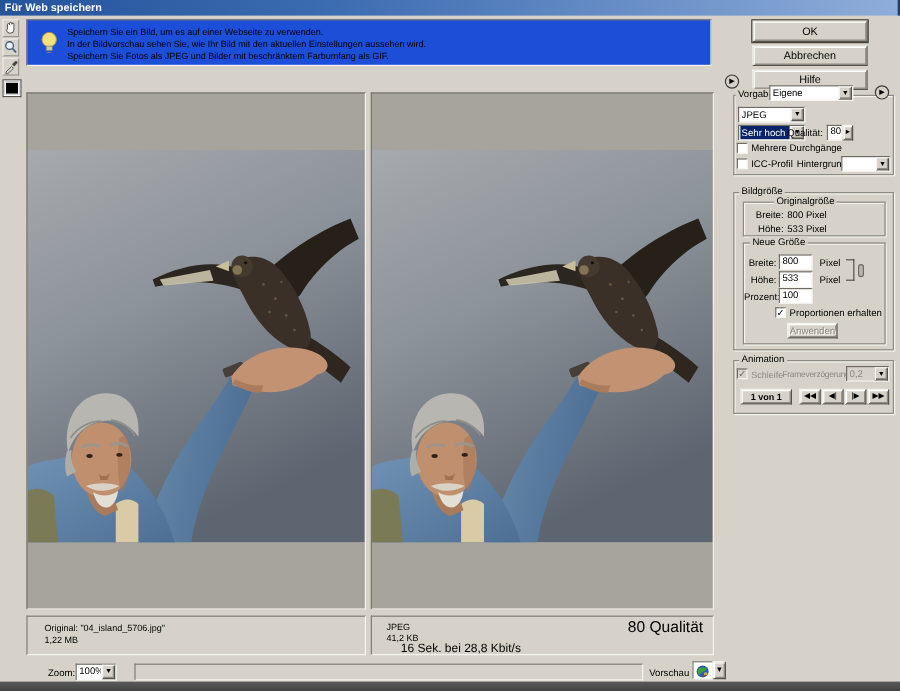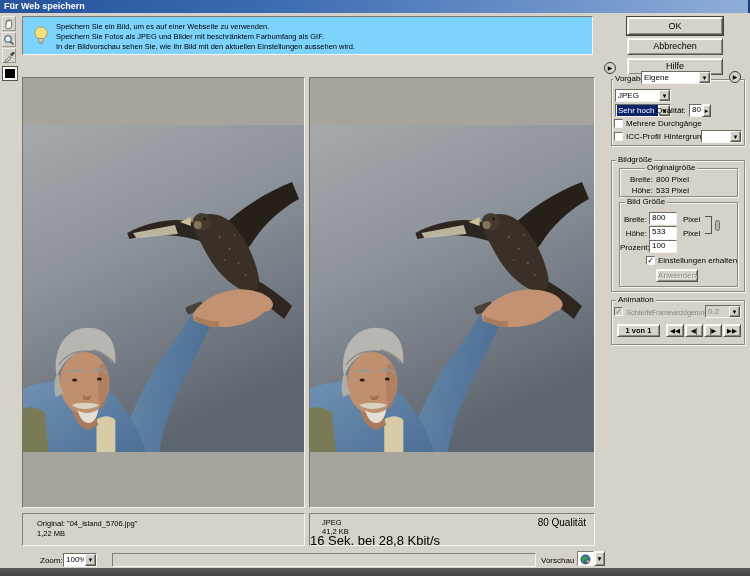--- a/index.html
+++ b/index.html
@@ -145,30 +145,30 @@
   <div class="toolbtn" style="left:2px;top:48px;">
     <svg width="12" height="13" viewBox="0 0 12 13">
       <path d="M2 11 L6.6 6.4 l1.6 1.6 L3.6 12.4 L2 12.6 Z" fill="#cfd4d9" stroke="#4a473f" stroke-width="0.7"></path>
       <path d="M7 4.6 L9.6 2 a1.3 1.3 0 0 1 1.8 1.8 L8.8 6.4 Z" fill="#4a473f"></path>
     </svg>
   </div>
   <div class="swatchOuter" style="left:2px;top:66px;width:16px;height:15px;">
     <div class="swatchInner" style="background:#000;"></div>
   </div>
 
-  <div class="abs sunken" style="left:22px;top:16px;width:571px;height:39px;background:#7dd3fc;">
+  <div class="abs sunken" style="left:22px;top:16px;width:571px;height:39px;background:#1d4ed8;">
     <svg class="abs" style="left:10px;top:8px;" width="16" height="22" viewBox="0 0 16 22">
       <circle cx="8" cy="8" r="6" fill="#f4e07c" stroke="#b09a3e" stroke-width="0.8"></circle>
       <rect x="5.5" y="13.4" width="5" height="3.6" fill="#cdc6ad" stroke="#8a8468" stroke-width="0.6"></rect>
       <line x1="6" y1="18.6" x2="10" y2="18.6" stroke="#8a8468" stroke-width="0.8"></line>
     </svg>
     <div class="abs infotext" style="left:33px;top:5px;">
       <div>Speichern Sie ein Bild, um es auf einer Webseite zu verwenden.</div>
+      <div>In der Bildvorschau sehen Sie, wie Ihr Bild mit den aktuellen Einstellungen aussehen wird.</div>
       <div>Speichern Sie Fotos als JPEG und Bilder mit beschränktem Farbumfang als GIF.</div>
-      <div>In der Bildvorschau sehen Sie, wie Ihr Bild mit den aktuellen Einstellungen aussehen wird.</div>
     </div>
   </div>
 
   <div class="btn default" style="left:627px;top:17px;width:96px;height:18px;line-height:16px;">OK</div>
   <div class="btn" style="left:627px;top:38px;width:96px;height:17px;line-height:15px;">Abbrechen</div>
   <div class="btn" style="left:627px;top:58px;width:96px;height:17px;line-height:15px;">Hilfe</div>
 
   <div class="circle-btn" style="left:604px;top:62px;">
     <span>▶</span>
   </div>
@@ -208,35 +208,35 @@
   <div class="group-label" style="left:616px;top:155px;">Bildgröße</div>
 
   <div class="group" style="left:619px;top:168px;width:119px;height:29px;"></div>
   <div class="group-label" style="left:625px;top:163px;margin-left:20px;">Originalgröße</div>
   <div class="lbl" style="left:627px;top:175px;width:26px;text-align:right;">Breite:</div>
   <div class="lbl" style="left:656px;top:175px;">800 Pixel</div>
   <div class="lbl" style="left:627px;top:186px;width:26px;text-align:right;">Höhe:</div>
   <div class="lbl" style="left:656px;top:186px;">533 Pixel</div>
 
   <div class="group" style="left:619px;top:202px;width:119px;height:85px;"></div>
-  <div class="group-label" style="left:625px;top:197px;">Bild Größe</div>
+  <div class="group-label" style="left:625px;top:197px;">Neue Größe</div>
   <div class="lbl" style="left:620px;top:215px;width:27px;text-align:right;">Breite:</div>
   <div class="textbox" style="left:649px;top:212px;width:28px;height:13px;">800</div>
   <div class="lbl" style="left:683px;top:215px;">Pixel</div>
   <div class="lbl" style="left:620px;top:229px;width:27px;text-align:right;">Höhe:</div>
   <div class="textbox" style="left:649px;top:226px;width:28px;height:14px;">533</div>
   <div class="lbl" style="left:683px;top:229px;">Pixel</div>
   <div class="lbl" style="left:620px;top:243px;width:27px;text-align:right;">Prozent:</div>
   <div class="textbox" style="left:649px;top:240px;width:28px;height:13px;">100</div>
   <div class="bracket" style="left:705px;top:216px;"></div>
   <div class="chain" style="left:715px;top:220px;"></div>
   <div class="checkbox" style="left:646px;top:256px;">
     <span>✓</span>
   </div>
-  <div class="lbl" style="left:658px;top:256px;">Einstellungen erhalten</div>
+  <div class="lbl" style="left:658px;top:256px;">Proportionen erhalten</div>
   <div class="btn disabled" style="left:656px;top:269px;width:42px;height:13px;line-height:11px;font-size:8px;">Anwenden</div>
 
   <div class="group" style="left:611px;top:300px;width:134px;height:45px;"></div>
   <div class="group-label" style="left:616px;top:295px;">Animation</div>
   <div class="checkbox disabled" style="left:614px;top:307px;">
     <span>✓</span>
   </div>
   <div class="lbl gray" style="left:626px;top:308px;font-size:7.5px;">Schleife</div>
   <div class="lbl gray" style="left:652px;top:308px;font-size:7px;letter-spacing:-0.2px;">Frameverzögerung:</div>
   <div class="select gray" style="left:705px;top:305px;width:36px;height:13px;">
@@ -260,22 +260,22 @@
       </svg>
   </div>
 
   <div class="statusbox" style="left:22px;top:513px;width:283px;height:33px;">
     <div class="abs" style="left:14px;top:5px;font-size:7.5px;">Original: "04_island_5706.jpg"</div>
     <div class="abs" style="left:14px;top:15px;font-size:7.5px;">1,22 MB</div>
   </div>
   <div class="statusbox" style="left:309px;top:513px;width:286px;height:33px;">
     <div class="abs" style="left:12px;top:4px;font-size:7.5px;">JPEG</div>
     <div class="abs" style="left:12px;top:13px;font-size:7.5px;">41,2 KB</div>
-    <div class="abs" style="left:0;top:22px;font-size:13px;">16 Sek. bei 28,8 Kbit/s</div>
-    <div class="abs" style="right:8px;top:4px;font-size:10px;">80 Qualität</div>
+    <div class="abs" style="left:24px;top:22px;font-size:10px;">16 Sek. bei 28,8 Kbit/s</div>
+    <div class="abs" style="right:8px;top:4px;font-size:13px;">80 Qualität</div>
   </div>
 
   <div class="lbl" style="left:40px;top:556px;">Zoom:</div>
   <div class="select" style="left:63px;top:553px;width:34px;height:14px;">
     <span class="val" style="line-height:12px;">100%</span>
     <span class="arr" style="line-height:11px;">▼</span>
   </div>
   <div class="abs sunken" style="left:112px;top:553px;width:424px;height:14px;background:#d6d2c9;"></div>
   <div class="lbl" style="left:541px;top:556px;">Vorschau in:</div>
   <div class="abs sunken" style="left:577px;top:551px;width:17px;height:15px;background:#fff;">

